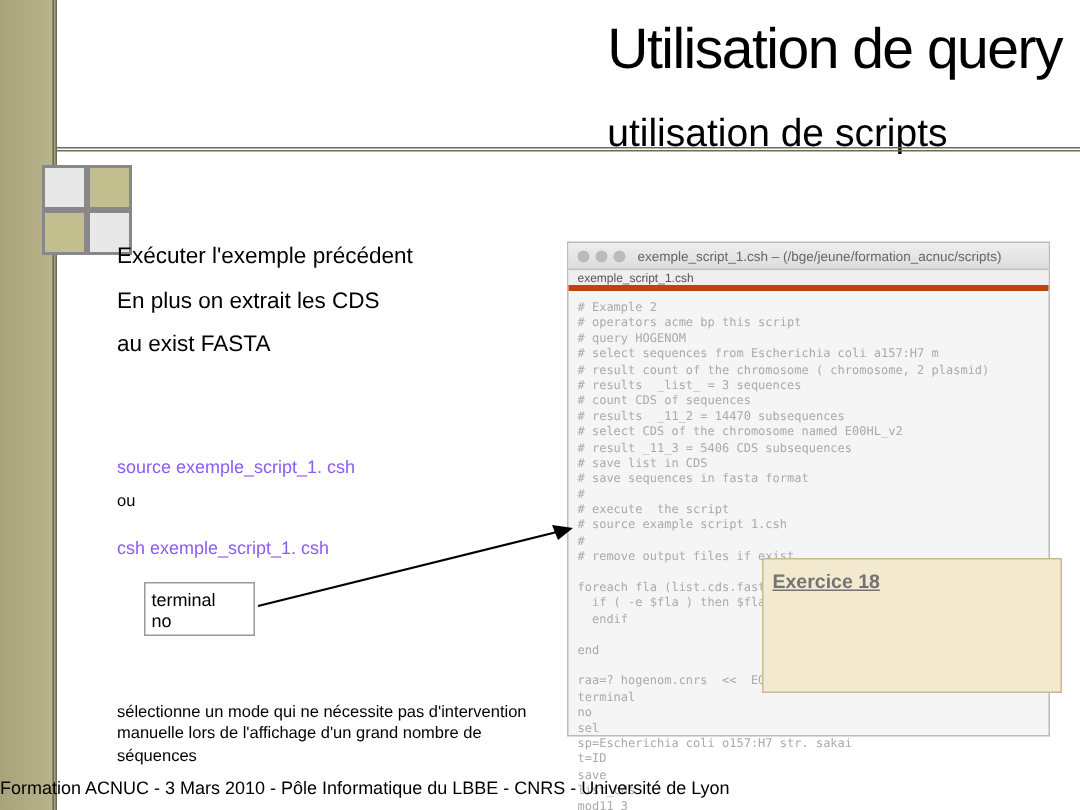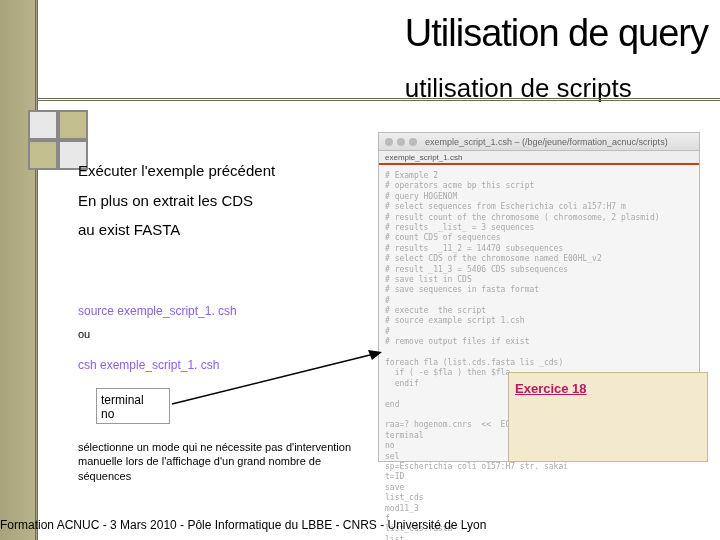--- a/index.html
+++ b/index.html
@@ -15,29 +15,29 @@
   .title h1{font-size:38px;font-weight:400;color:#000;letter-spacing:-1px}
   .title h2{font-size:26px;font-weight:400;color:#000;margin-top:18px}
   .title-rule{position:absolute;left:38px;right:0;top:98px;height:3px;border-top:1px solid #6b6b58;border-bottom:1px solid #6b6b58}
   .body-text{position:absolute;left:78px;top:158px;width:280px;font-size:15px;color:#000;line-height:1.7}
   .body-text p{margin-bottom:4px}
   .cmd{position:absolute;left:78px;font-size:12px;color:#8b5cf6}
   .cmd1{top:304px}
   .ou{position:absolute;left:78px;top:328px;font-size:11px}
   .cmd2{top:358px}
   .term-box{position:absolute;left:96px;top:388px;width:74px;height:36px;border:1px solid #999;background:#fff;font-size:12px;padding:4px;line-height:1.2}
-  .note{position:absolute;left:78px;top:440px;width:290px;font-size:11px;color:#000;line-height:1.3}
+  .note{position:absolute;left:78px;top:468px;width:290px;font-size:11px;color:#000;line-height:1.3}
   .footer{position:absolute;left:0;right:0;bottom:8px;text-align:left;font-size:12px;color:#000}
-  .shot{position:absolute;left:378px;top:132px;width:322px;height:330px;background:#f5f5f5;border:1px solid #bbb;}
+  .shot{position:absolute;left:378px;top:161px;width:322px;height:330px;background:#f5f5f5;border:1px solid #bbb;}
   .shot .bar{height:18px;background:linear-gradient(#eee,#ddd);border-bottom:1px solid #bbb;display:flex;align-items:center;gap:4px;padding-left:6px;font-size:9px;color:#666}
   .shot .bar .dot{width:8px;height:8px;border-radius:50%;background:#bbb}
-  .shot .tabs{height:14px;background:#eee;border-bottom:2px solid #c2410c;font-size:8px;padding-left:6px;display:flex;align-items:center;gap:6px;color:#555}
+  .shot .tabs{height:14px;background:#eee;border-bottom:4px solid #c2410c;font-size:8px;padding-left:6px;display:flex;align-items:center;gap:6px;color:#555}
   .shot .content{padding:6px;font-family:monospace;font-size:8px;line-height:1.3;color:#aaa;white-space:pre}
   .ex-box{position:absolute;left:508px;top:372px;width:200px;height:90px;background:#f3e9ce;border:1px solid #c9b98e;padding:6px}
-  .ex-box a{font-size:13px;color:#be185d;text-decoration:underline;font-weight:700}
+  .ex-box a{font-size:13px;color:#737373;text-decoration:underline;font-weight:700}
   .arrow{position:absolute;left:168px;top:348px;width:214px;height:60px;pointer-events:none}
 </style>
 </head>
 <body>
 
 <div class="left-rail"></div>
 
 <div class="corner-icon">
   <div class="q q1"></div>
     <div class="q q2"></div>

